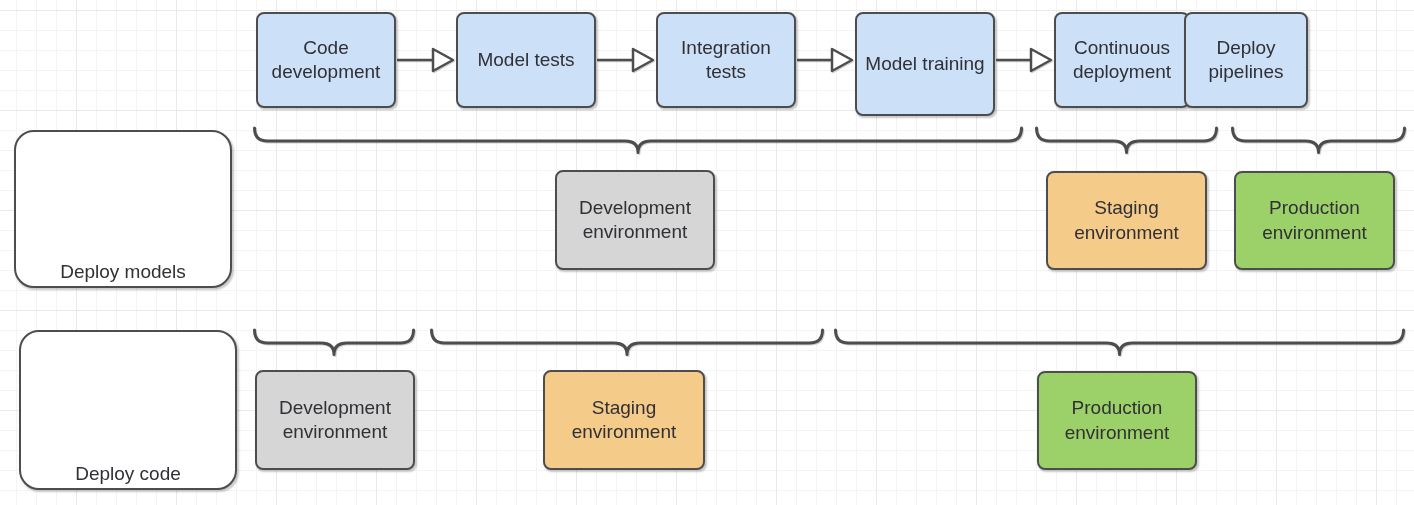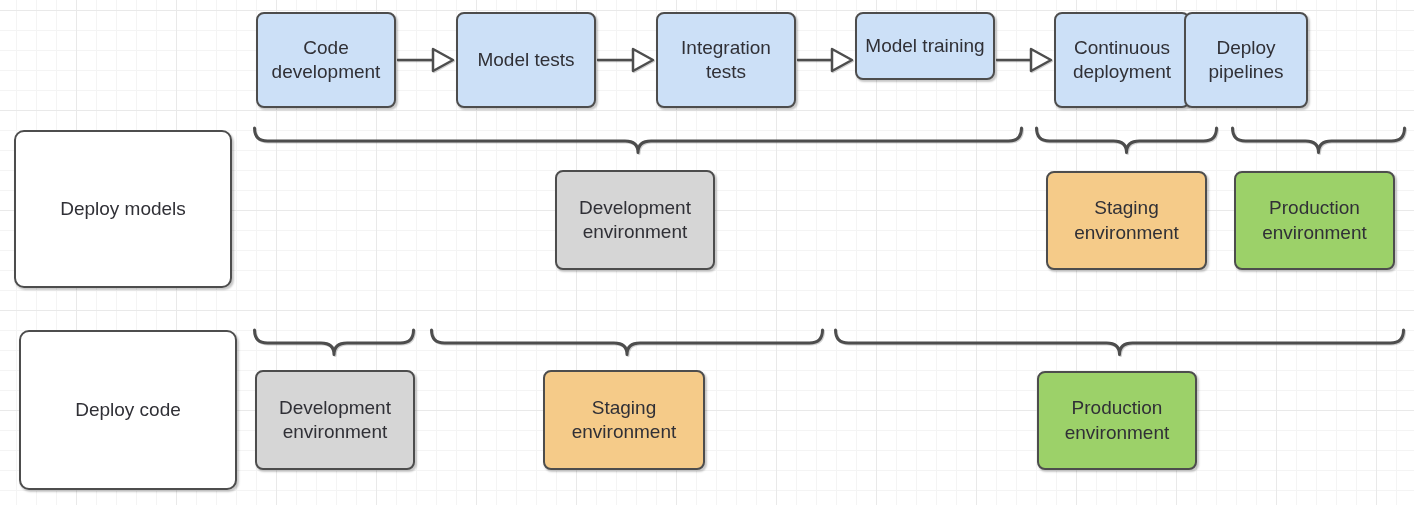--- a/index.html
+++ b/index.html
@@ -30,21 +30,21 @@
     border-radius: 8px;
     font-size: 19px;
     line-height: 1.28;
     padding: 2px 8px;
     box-shadow: 1.5px 2px 2px rgba(0,0,0,0.22);
   }
   .process   { background: var(--process-fill, #cce0f7); }
   .env-development { background: var(--development-fill, #d6d6d6); }
   .env-staging     { background: var(--staging-fill, #f5cb89); align-items: center; }
   .env-production  { background: var(--production-fill, #9cd169); }
-  .rowlabel  { background: #ffffff; border-radius: 10px; }
+  .rowlabel  { background: #ffffff; border-radius: 20px; align-items: flex-end; }
   svg.connector, svg.brace {
     position: absolute;
     overflow: visible;
     filter: drop-shadow(1px 1.5px 0.5px rgba(0,0,0,0.18));
   }
   svg .stroke { stroke: var(--border, #4d4d4d); fill: none; }
 </style>
 </head>
 <body>
 
@@ -67,21 +67,21 @@
   </svg>
 
   <div class="shape process" style="left:656px; top:12px; width:140px; height:96px;">
     <span>Integration tests</span>
   </div>
   <svg class="connector" style="left:796px; top:46px;" width="59" height="28" viewBox="0 0 59 28">
     <line class="stroke" x1="1" y1="14" x2="36" y2="14" stroke-width="2.5"></line>
     <polygon class="stroke" points="36,3 56,14 36,25" stroke-width="2.5" stroke-linejoin="round" style="fill:#ffffff"></polygon>
   </svg>
 
-  <div class="shape process" style="left:855px; top:12px; width:140px; height:68px;">
+  <div class="shape process" style="left:855px; top:12px; width:140px; height:104px;">
     <span>Model training</span>
   </div>
   <svg class="connector" style="left:995px; top:46px;" width="59" height="28" viewBox="0 0 59 28">
     <line class="stroke" x1="1" y1="14" x2="36" y2="14" stroke-width="2.5"></line>
     <polygon class="stroke" points="36,3 56,14 36,25" stroke-width="2.5" stroke-linejoin="round" style="fill:#ffffff"></polygon>
   </svg>
 
   <div class="shape process" style="left:1054px; top:12px; width:136px; height:96px;">
     <span>Continuous deployment</span>
   </div>

